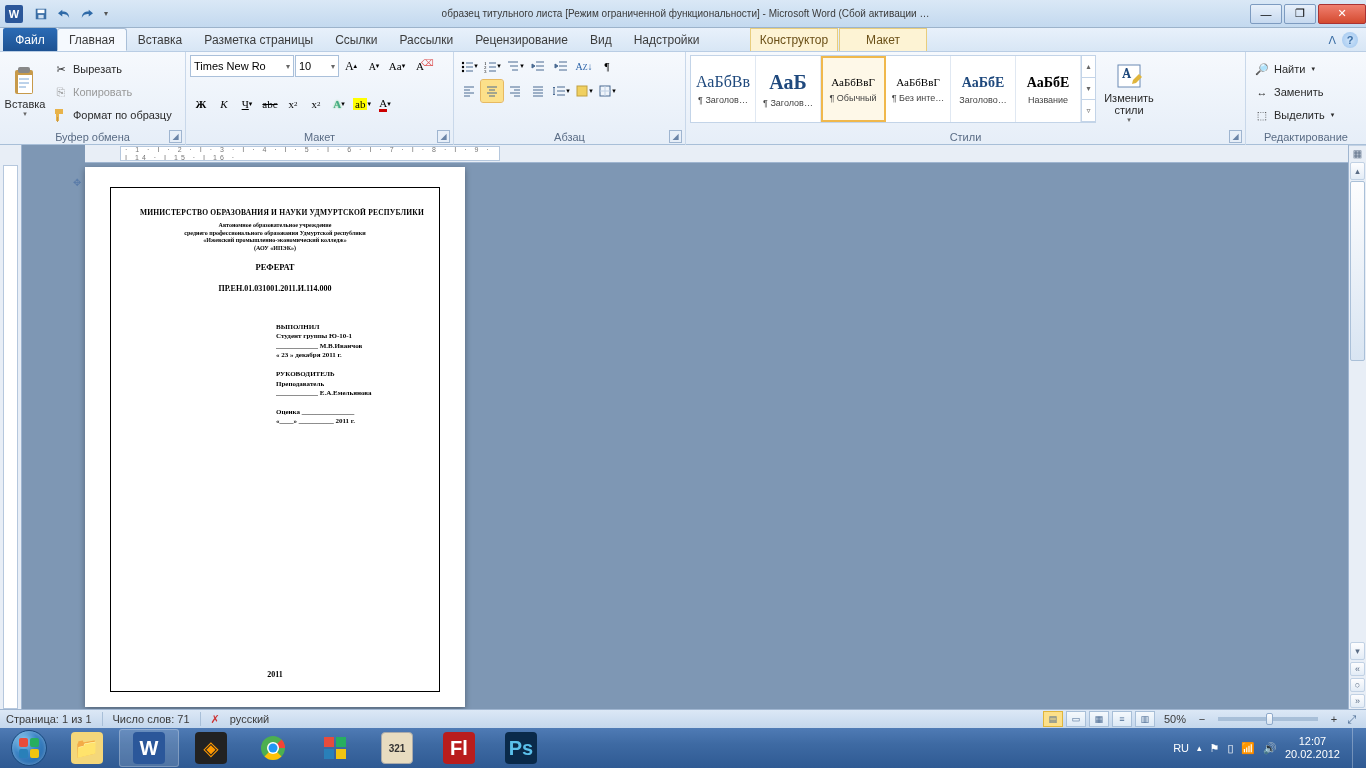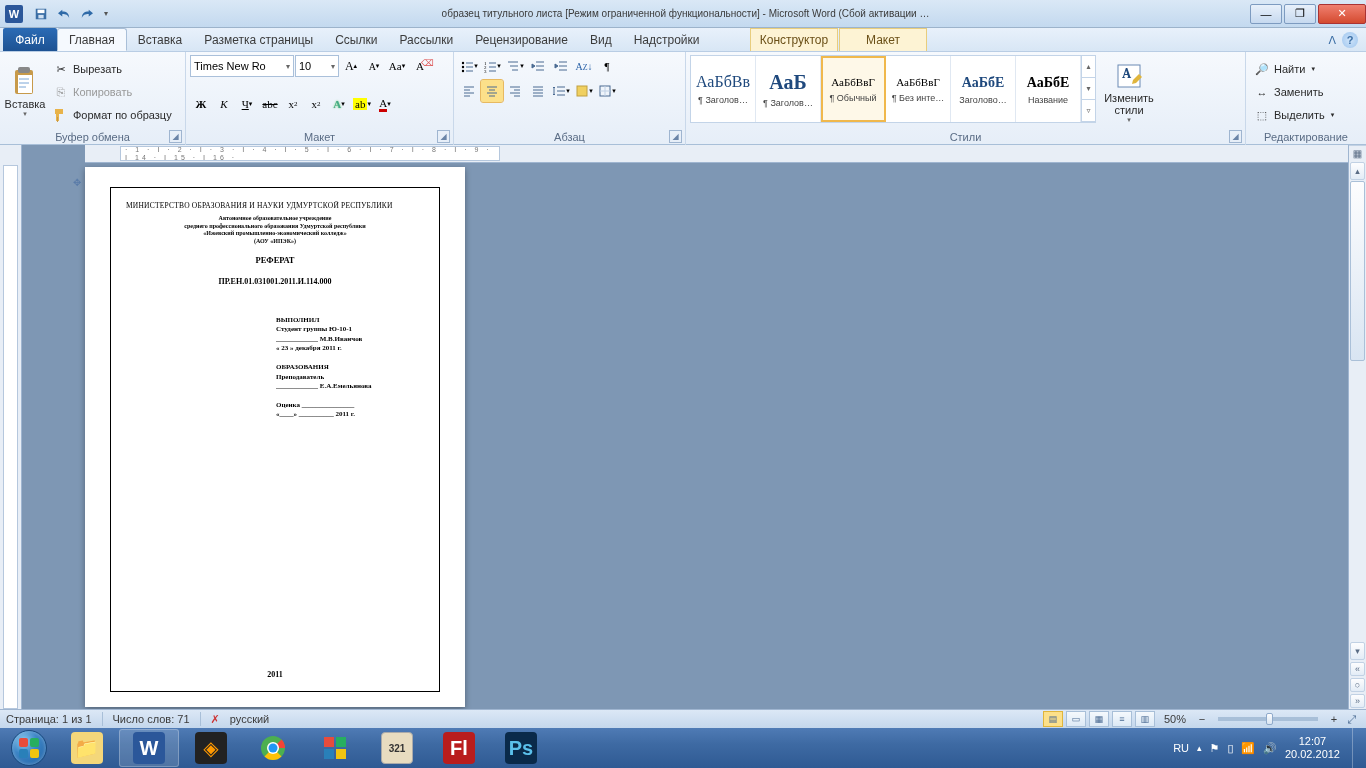--- a/index.html
+++ b/index.html
@@ -51,21 +51,21 @@
 
 
 .work-area{position:absolute;top:145px;left:0;right:0;bottom:59px;background:#7e97b4;display:flex}
 .vruler{width:22px;background:#e8eef6;border-right:1px solid #9fb5d0;position:relative;font-size:7px;color:#666}
 .vruler-inner{position:absolute;left:3px;width:15px;top:20px;bottom:0;background:#fff;border:1px solid #b5c7dd}
 .doc-wrap{flex:1;overflow:auto;display:flex;flex-direction:column;align-items:flex-start;padding-left:63px}
 .hruler{height:18px;background:#e8eef6;border-bottom:1px solid #9fb5d0;position:sticky;top:0;width:100%}
 .hruler-inner{position:absolute;left:35px;width:380px;height:15px;top:1px;background:#fff;border:1px solid #b5c7dd;font-size:7px;display:flex;align-items:center;overflow:hidden}
 .page{width:380px;height:540px;background:#fff;box-shadow:0 2px 6px rgba(0,0,0,.35);margin-top:4px;margin-left:0;position:relative;padding:20px 25px}
 .page-border{border:1.5px solid #000;height:505px;padding:10px 15px;font-family:"Times New Roman",serif;color:#000;font-size:7px;position:relative}
-.doc-ministry{font-weight:normal;text-align:left;font-size:7.5px;letter-spacing:.2px;margin-top:3px}
+.doc-ministry{font-weight:bold;text-align:right;font-size:7.5px;letter-spacing:.2px;margin-top:10px}
 .doc-inst{text-align:center;font-size:6px;font-weight:bold;margin-top:5px;line-height:1.25}
 .doc-title{text-align:center;font-size:14px;font-weight:bold;margin-top:130px;letter-spacing:.5px}
 .doc-sub{text-align:center;font-size:8.5px;font-weight:bold;margin-top:10px}
 .doc-code{text-align:center;font-size:8px;font-weight:bold;margin-top:12px}
 .doc-info{margin-left:150px;margin-top:30px;font-size:7px;font-weight:bold;line-height:1.35}
 .doc-year{text-align:center;font-size:8px;font-weight:bold;position:absolute;bottom:12px;left:0;right:0}
 .anchor{position:absolute;left:-12px;top:10px;color:#5a7ba8;font-size:10px}
 
 .vscroll{width:18px;background:#e8eef6;border-left:1px solid #9fb5d0;display:flex;flex-direction:column}
 .vscroll .arr{height:18px;display:flex;align-items:center;justify-content:center;color:#5a6c85;font-size:9px;border:1px solid #c1d1e4;margin:1px;background:linear-gradient(#fdfdfe,#e3ecf6);border-radius:2px}
@@ -431,21 +431,21 @@
           <div>(АОУ «ИПЭК»)</div>
         </div>
         <div class="doc-sub">РЕФЕРАТ</div>
         <div class="doc-code">ПР.ЕН.01.031001.2011.И.114.000</div>
         <div class="doc-info">
           <div>ВЫПОЛНИЛ</div>
           <div>Студент группы Ю-10-1</div>
           <div>____________ М.В.Иванчов</div>
           <div>« 23 »  декабря 2011 г.</div>
           <br>
-          <div>ОБРАЗОВАНИЯ</div>
+          <div>РУКОВОДИТЕЛЬ</div>
           <div>Преподаватель</div>
           <div>____________ Е.А.Емельянова</div>
           <br>
           <div>Оценка _______________</div>
           <div>«____»  __________  2011 г.</div>
         </div>
         <div class="doc-year">2011</div>
       </div>
     </div>
   </div>

